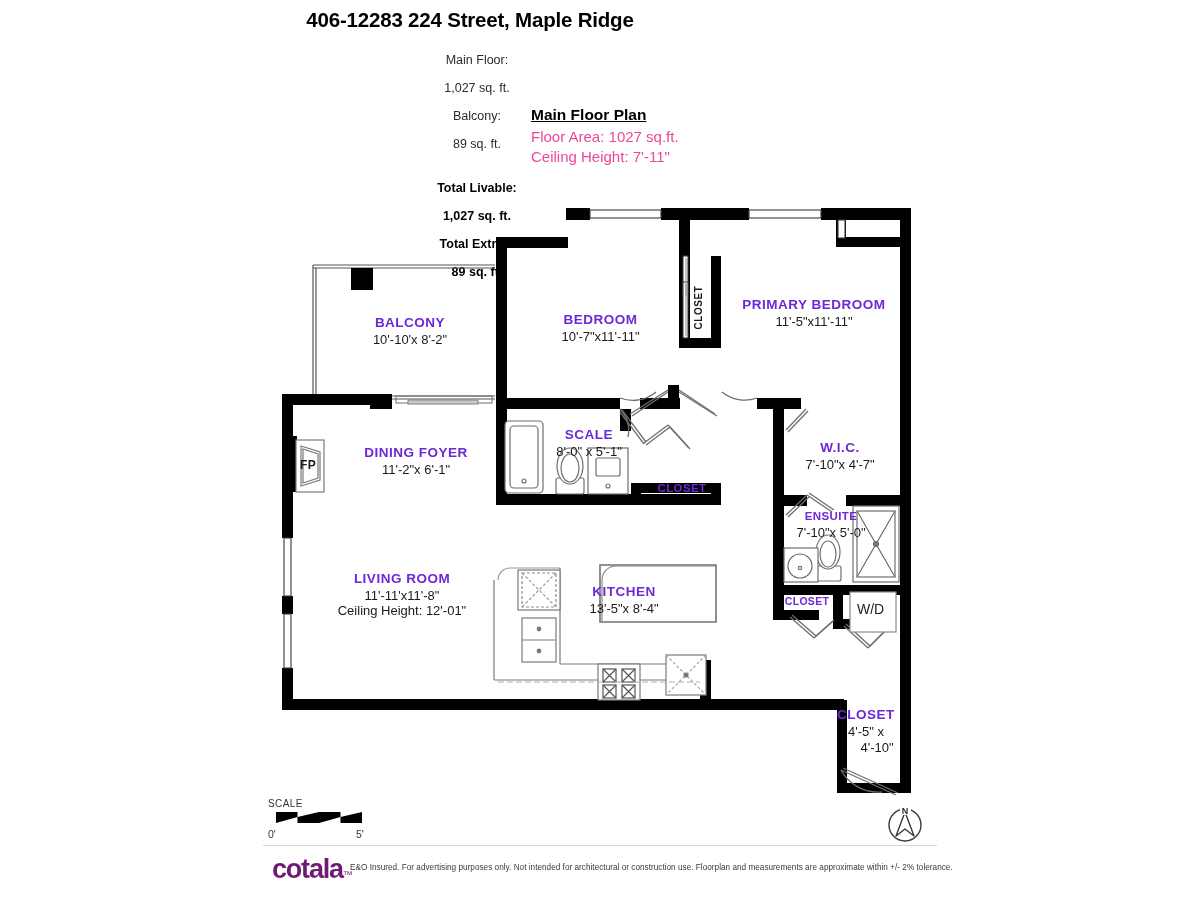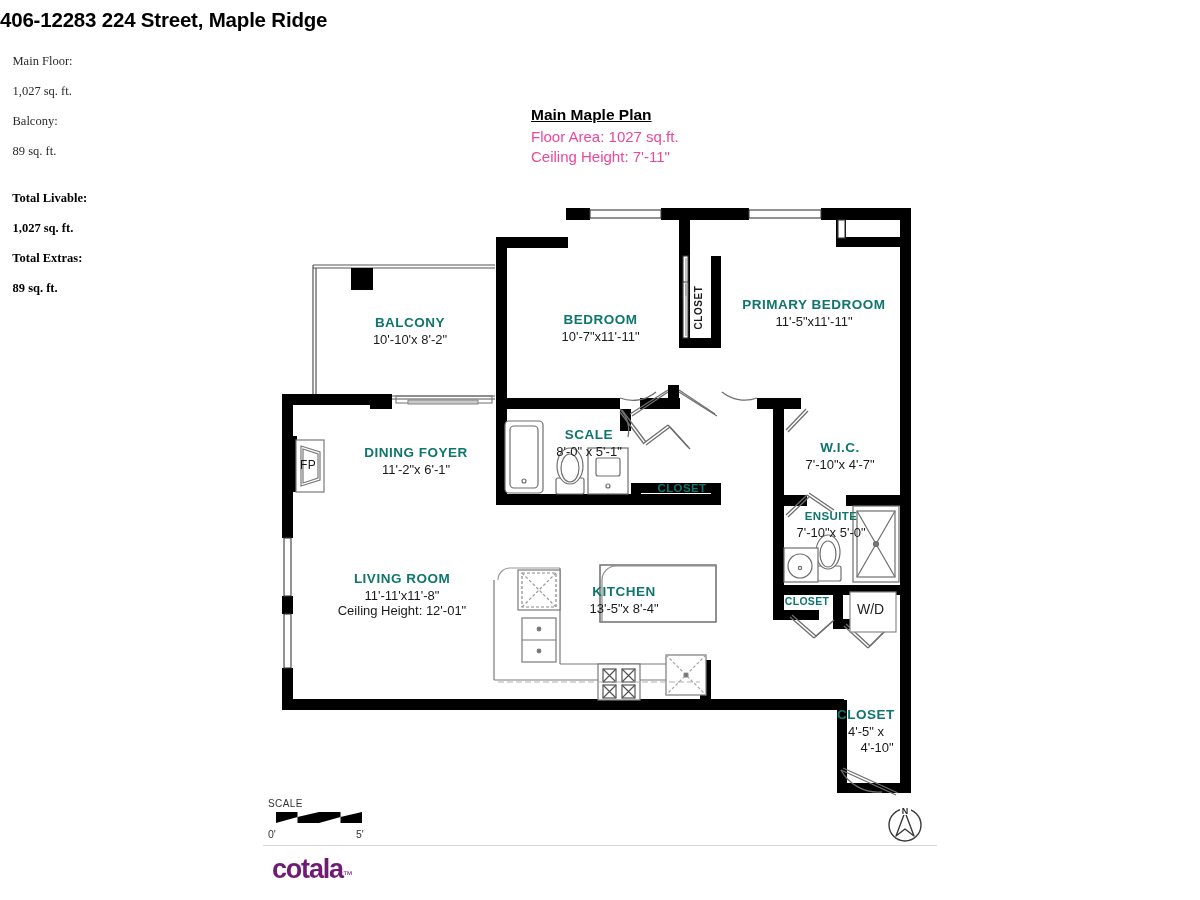--- a/index.html
+++ b/index.html
@@ -15,35 +15,34 @@
     color: #1a1a1a;
     overflow: hidden;
   }
 
   
   #header-block {
     position: absolute;
     top: 8px;
     left: 0;
     width: 940px;
-    text-align: left;
+    text-align: center;
   }
   #doc-title {
     font-size: 20.5px;
     font-weight: bold;
     letter-spacing: -0.2px;
     color: #000;
     margin: 0 0 7px 0;
   }
   .area-row {
     font-size: 12.5px;
     color: #2b2b2b;
     margin-bottom: 2px;
     white-space: pre;
-    font-family: Liberation Serif, serif;
   }
   .area-row.bold { font-weight: bold; color: #000; }
 
   
   #plan-caption {
     position: absolute;
     top: 106px;
     left: 531px;
     text-align: left;
   }
@@ -74,21 +73,21 @@
     position: absolute;
     text-align: center;
     line-height: 1.18;
     white-space: nowrap;
     pointer-events: none;
   }
   .room-name {
     font-size: 13.5px;
     font-weight: bold;
     letter-spacing: 0.5px;
-    color: #0f766e;
+    color: #6d28d9;
     display: block;
   }
   .room-dims {
     font-size: 13px;
     color: #1a1a1a;
     display: block;
     margin-top: 1px;
   }
   .room-extra {
     font-size: 13px;
@@ -110,21 +109,21 @@
     transform: rotate(-90deg);
     transform-origin: center center;
     font-size: 10px;
     font-weight: bold;
     letter-spacing: 0.6px;
     white-space: nowrap;
   }
   .fp-label {
     position: absolute;
     font-size: 12px;
-    font-weight: normal;
+    font-weight: bold;
     letter-spacing: 0.3px;
   }
   .wd-label {
     position: absolute;
     font-size: 14px;
     color: #222;
   }
 
   
   #scale-group {
@@ -209,21 +208,21 @@
     <span style="display:inline-block;width:3px"></span>
     <span>1,027 sq. ft.</span>
     <span style="display:inline-block;width:11px"></span>
     <span>Total Extras:</span>
     <span style="display:inline-block;width:3px"></span>
     <span>89 sq. ft.</span>
   </div>
 </div>
 
 <div id="plan-caption">
-  <div id="plan-caption-title">Main Maple Plan</div>
+  <div id="plan-caption-title">Main Floor Plan</div>
   <div class="cap-line">Floor Area: 1027 sq.ft.</div>
   <div class="cap-line">Ceiling Height: 7'-11"</div>
 </div>
 
 <svg id="plan-canvas" viewBox="0 0 1200 900">
 
   <g fill="none" stroke="#555" stroke-width="1.2">
     <path d="M313,265 L495,265"></path>
     <path d="M313,268 L495,268"></path>
     <path d="M313,265 L313,399"></path>
@@ -537,13 +536,14 @@
 <svg id="compass" width="48" height="48" viewBox="0 0 48 48">
   <circle cx="24" cy="26" r="16" fill="none" stroke="#3a3a3a" stroke-width="1.4"></circle>
   <path d="M24,13 L33,37 L24,30 L15,37 Z" fill="none" stroke="#3a3a3a" stroke-width="1.4" stroke-linejoin="round"></path>
   <rect x="19" y="7" width="11" height="9" fill="#ffffff"></rect>
   <text x="24" y="14.5" font-family="Liberation Sans, sans-serif" font-size="9" font-weight="bold" fill="#2a2a2a" text-anchor="middle">N</text>
 </svg>
 
 <div id="footer">
   <div id="footer-rule"></div>
   <div id="brand-logo"><span>cotala</span><span id="brand-tm">™</span></div>
+  <div id="disclaimer">E&amp;O Insured. For advertising purposes only. Not intended for architectural or construction use. Floorplan and measurements are approximate within +/- 2% tolerance.</div>
 </div>
 
 </body></html>

